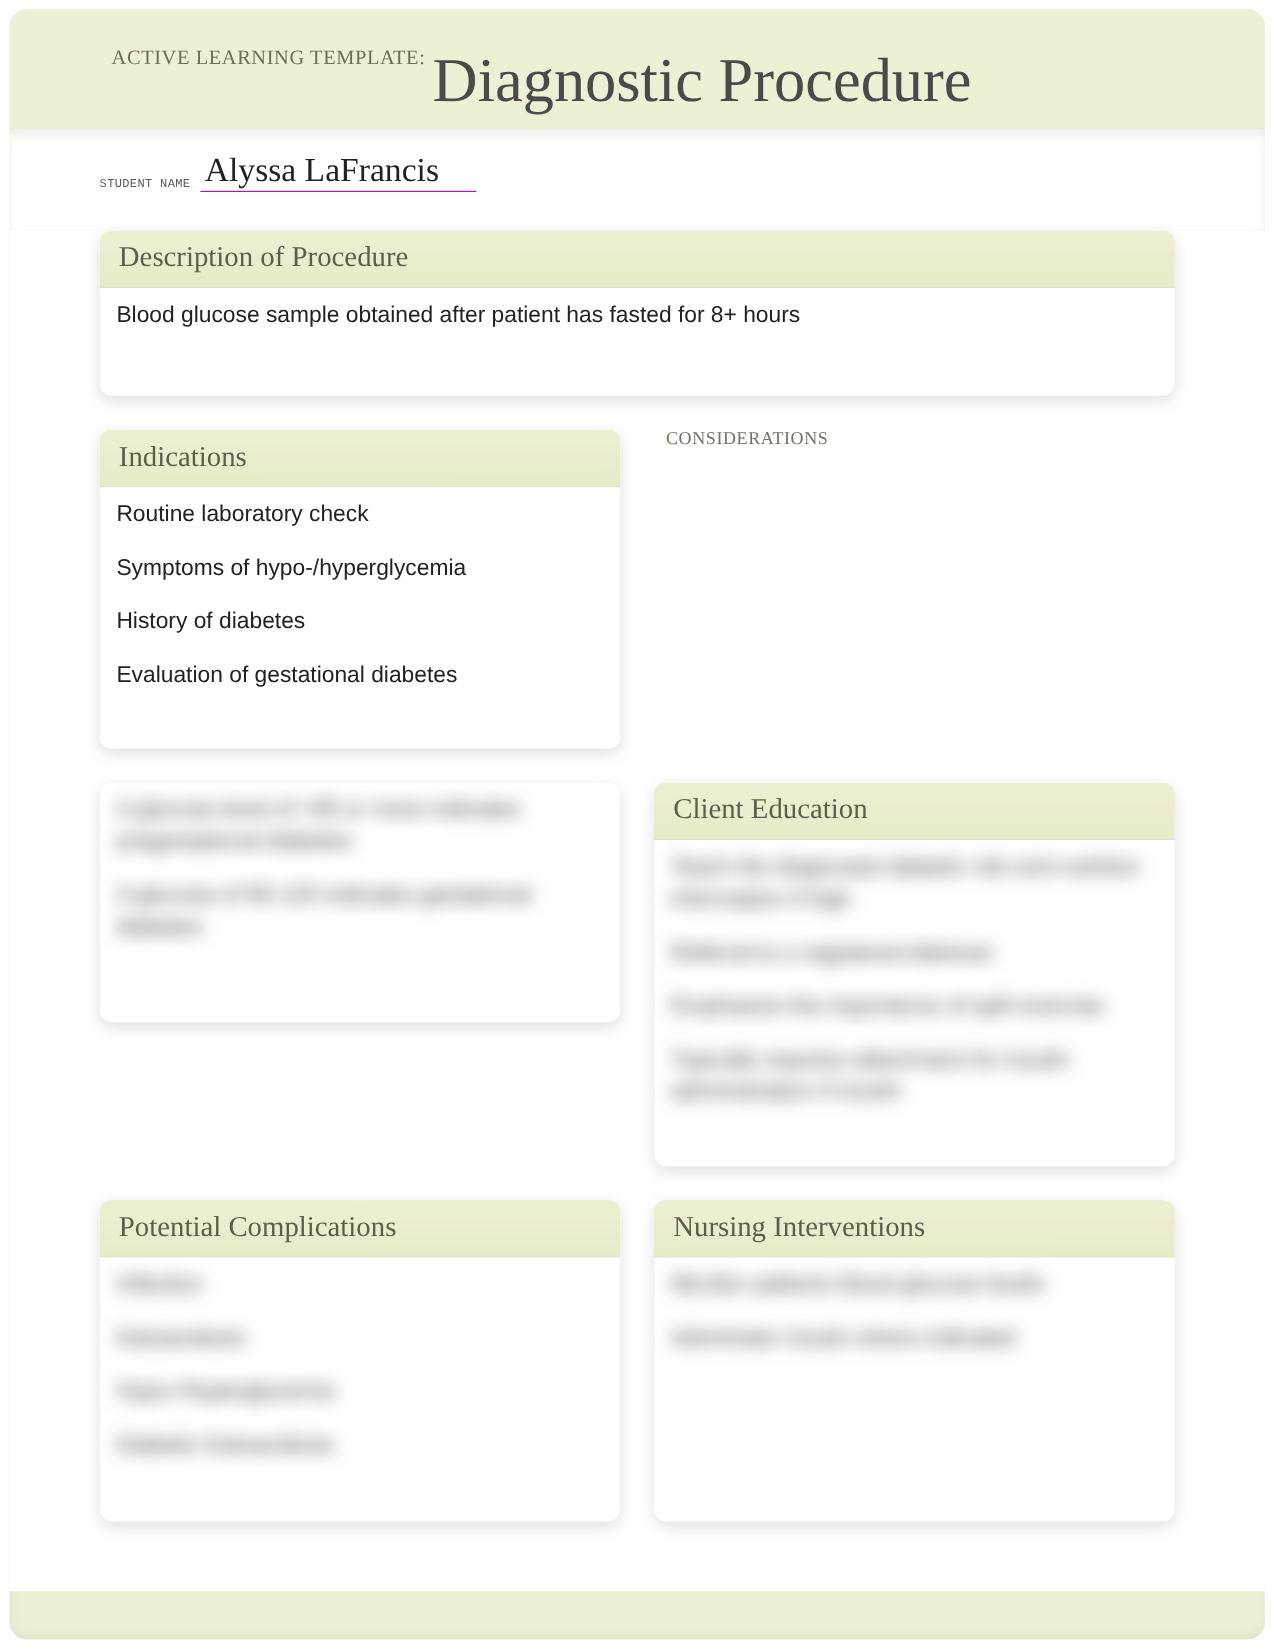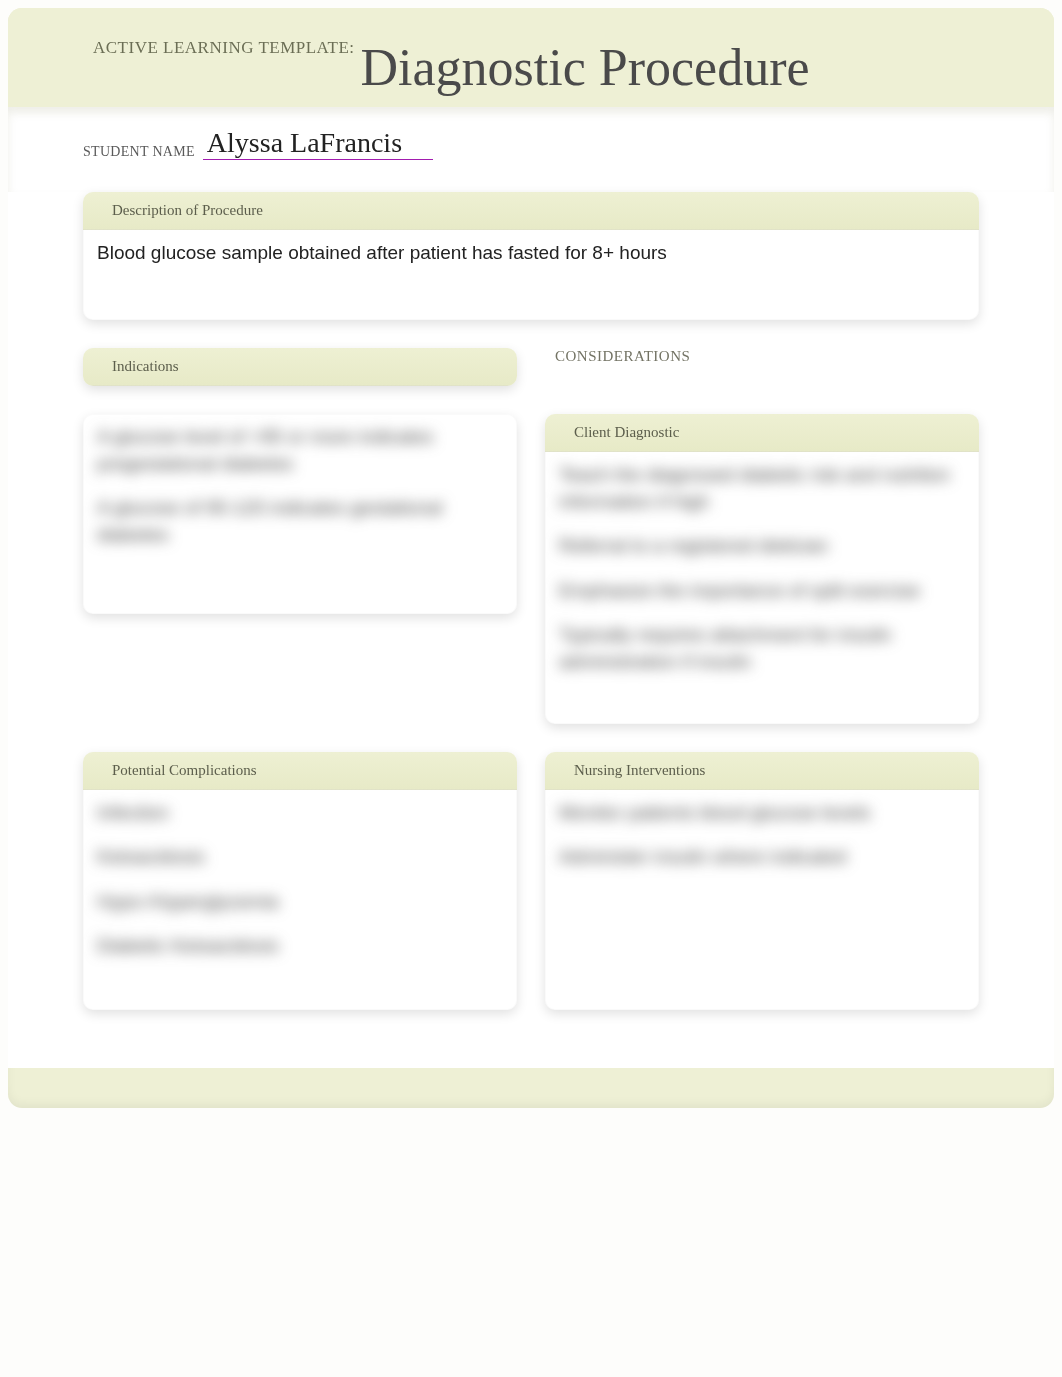--- a/index.html
+++ b/index.html
@@ -46,23 +46,23 @@
       padding: 20px 75px 30px 75px;
       box-shadow: inset 0 6px 8px rgba(200,200,180,0.3);
     }
     .meta-row {
       display: flex;
       align-items: flex-end;
       gap: 8px;
       margin-bottom: 2px;
     }
     .meta-label {
-      font-size: 14px;
+      font-size: 10px;
       color: #5a5a5a;
-      font-family: Liberation Serif, serif;
+      font-family: Liberation Mono, monospace;
       letter-spacing: 0.3px;
       white-space: nowrap;
     }
     .meta-value {
       font-size: 28px;
       color: #222;
       border-bottom: 1px solid #a21caf;
       min-width: 230px;
       padding: 0 4px;
       font-family: Liberation Serif, serif;
@@ -84,23 +84,23 @@
     }
     .card {
       background: #ffffff;
       border-radius: 10px;
       box-shadow: 0 4px 12px rgba(0,0,0,0.12), inset 0 0 0 1px rgba(0,0,0,0.02);
       margin-bottom: 28px;
       overflow: hidden;
     }
     .card-header {
       background: linear-gradient(#eef0d3,#e7eac7);
-      padding: 10px 29px;
-      font-family: "Times New Roman", serif;
-      font-size: 15px;
+      padding: 10px 16px;
+      font-family: "Times New Roman", serif;
+      font-size: 24px;
       color: #5c5e4c;
       border-bottom: 1px solid rgba(0,0,0,0.05);
     }
     .card-body {
       padding: 10px 14px 30px 14px;
       font-size: 19px;
       color: #222;
       line-height: 1.4;
       min-height: 60px;
     }
@@ -174,39 +174,45 @@
       <div class="card-header">Description of Procedure</div>
       <div class="card-body desc-body">
         <span>Blood glucose sample obtained after patient has fasted for 8+ hours</span>
       </div>
     </div>
 
     <div class="columns">
       <div class="col">
         <div class="card">
           <div class="card-header">Indications</div>
+          <div class="card-body ind-body">
+            <p>Routine laboratory check</p>
+            <p>Symptoms of hypo-/hyperglycemia</p>
+            <p>History of diabetes</p>
+            <p>Evaluation of gestational diabetes</p>
+          </div>
         </div>
       </div>
       <div class="col">
         <div class="section-label">CONSIDERATIONS</div>
       </div>
     </div>
 
     <div class="columns">
       <div class="col">
         <div class="card">
           <div class="card-body interp-body">
             <p class="blur-strong">A glucose level of &gt;95 or more indicates pregestational diabetes</p>
             <p class="blur-strong">A glucose of 95-125 indicates gestational diabetes</p>
           </div>
         </div>
       </div>
       <div class="col">
         <div class="card">
-          <div class="card-header">Client Diagnostic</div>
+          <div class="card-header">Client Education</div>
           <div class="card-body edu-body">
             <p class="blur-strong">Teach the diagnosed diabetic risk and nutrition information if high</p>
             <p class="blur-strong">Referral to a registered dietician</p>
             <p class="blur-strong">Emphasize the importance of split exercise</p>
             <p class="blur-strong">Typically requires attachment for insulin administration if insulin</p>
           </div>
         </div>
       </div>
     </div>
 

